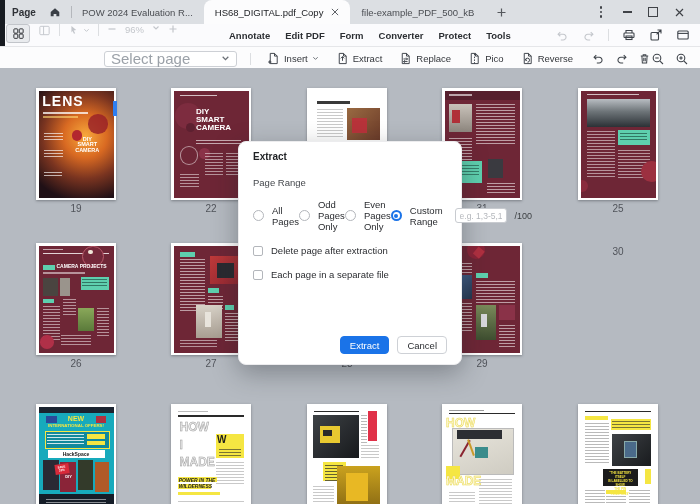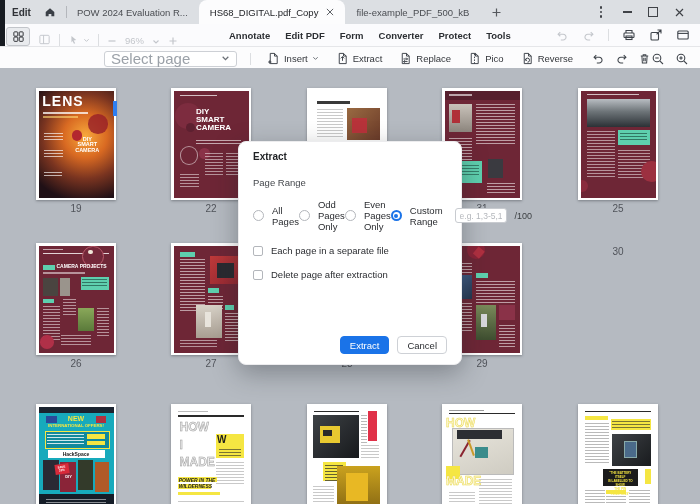--- a/index.html
+++ b/index.html
@@ -19,21 +19,21 @@
   .tab-close{margin-left:8px;display:flex;color:#5a5d62;}
   .new-tab{align-self:center;margin-left:9px;display:flex;color:#55585d;padding:2px;}
   .win-controls{margin-left:auto;display:flex;align-items:center;padding-right:8px;}
   .win-btn{width:26px;height:24px;display:flex;align-items:center;justify-content:center;color:#3f4247;}
   .kebab{display:flex;flex-direction:column;gap:2px;}
   .kebab i{width:2.4px;height:2.4px;border-radius:50%;background:#3f4247;}
   .min-glyph{width:9px;height:1.2px;background:#3f4247;display:inline-block;}
   .max-glyph{width:8px;height:8px;border:1.1px solid #3f4247;display:inline-block;}
 
   
-  .ribbon{position:relative;height:22px;background:#fbfbfd;border-bottom:1px solid #e5e6e9;display:flex;align-items:flex-end;}
+  .ribbon{position:relative;height:22px;background:#fbfbfd;border-bottom:1px solid #e5e6e9;display:flex;align-items:flex-start;}
   .grid-btn{width:22px;height:17px;margin-left:6px;background:#e9ebee;border:1px solid #c2c5ca;border-radius:3px;display:flex;align-items:center;justify-content:center;color:#26282c;}
   .rb-ic{display:flex;align-items:center;justify-content:center;margin-left:8px;}
   .disabled{color:#c3c6cb;}
   .dark-ic{color:#3f444b;}
   .vdiv{width:1px;height:12px;background:#dcdee1;margin-left:8px;}
   .zoom-val{margin-left:8px;font-size:9.5px;color:#c3c6cb;}
   .ribbon-menus{position:absolute;left:229px;top:0;bottom:0;display:flex;align-items:center;gap:15px;}
   .menu-item{font-size:9.5px;font-weight:600;color:#2c2f33;cursor:default;}
   .ribbon-right{position:absolute;right:10px;top:0;bottom:0;display:flex;align-items:center;gap:13px;}
 
@@ -78,21 +78,21 @@
   .btn-primary{background:#1a73e8;border:1px solid #1a73e8;color:#fff;}
   .btn-secondary{background:#fff;border:1px solid #ced1d6;color:#2b2d31;}
 </style>
 </head>
 <body>
 
 <div class="app">
   <div class="edge-strip"></div>
 
   <div class="titlebar">
-    <div class="file-menu">Edit</div>
+    <div class="file-menu">Page</div>
     <span class="home-ic">
       <svg width="12" height="12" viewBox="0 0 14 14">
           <path d="M2 7 7 2.6 12 7v5H8.6V9.2H5.4V12H2z" fill="currentColor"></path>
         </svg>
     </span>
     <div class="tab-strip">
         <div class="tab">
           <span class="tab-label">POW 2024 Evaluation R...</span>
         </div>
         <div class="tab active">
@@ -610,25 +610,25 @@
         <label class="radio-row">
           <span class="radio sel"></span>
           <span class="radio-label">Custom Range</span>
           <input class="range-input" placeholder="e.g. 1,3-5,10" style="">
           <span class="range-suffix">/100</span>
         </label>
       </div>
     <div>
         <label class="check-row">
           <span class="checkbox"></span>
-          <span class="radio-label">Each page in a separate file</span>
+          <span class="radio-label">Delete page after extraction</span>
         </label>
         <label class="check-row">
           <span class="checkbox"></span>
-          <span class="radio-label">Delete page after extraction</span>
+          <span class="radio-label">Each page in a separate file</span>
         </label>
       </div>
     <div class="dlg-actions">
       <button class="btn btn-primary">Extract</button>
       <button class="btn btn-secondary">Cancel</button>
     </div>
   </div>
 </div>
 
 </body></html>

